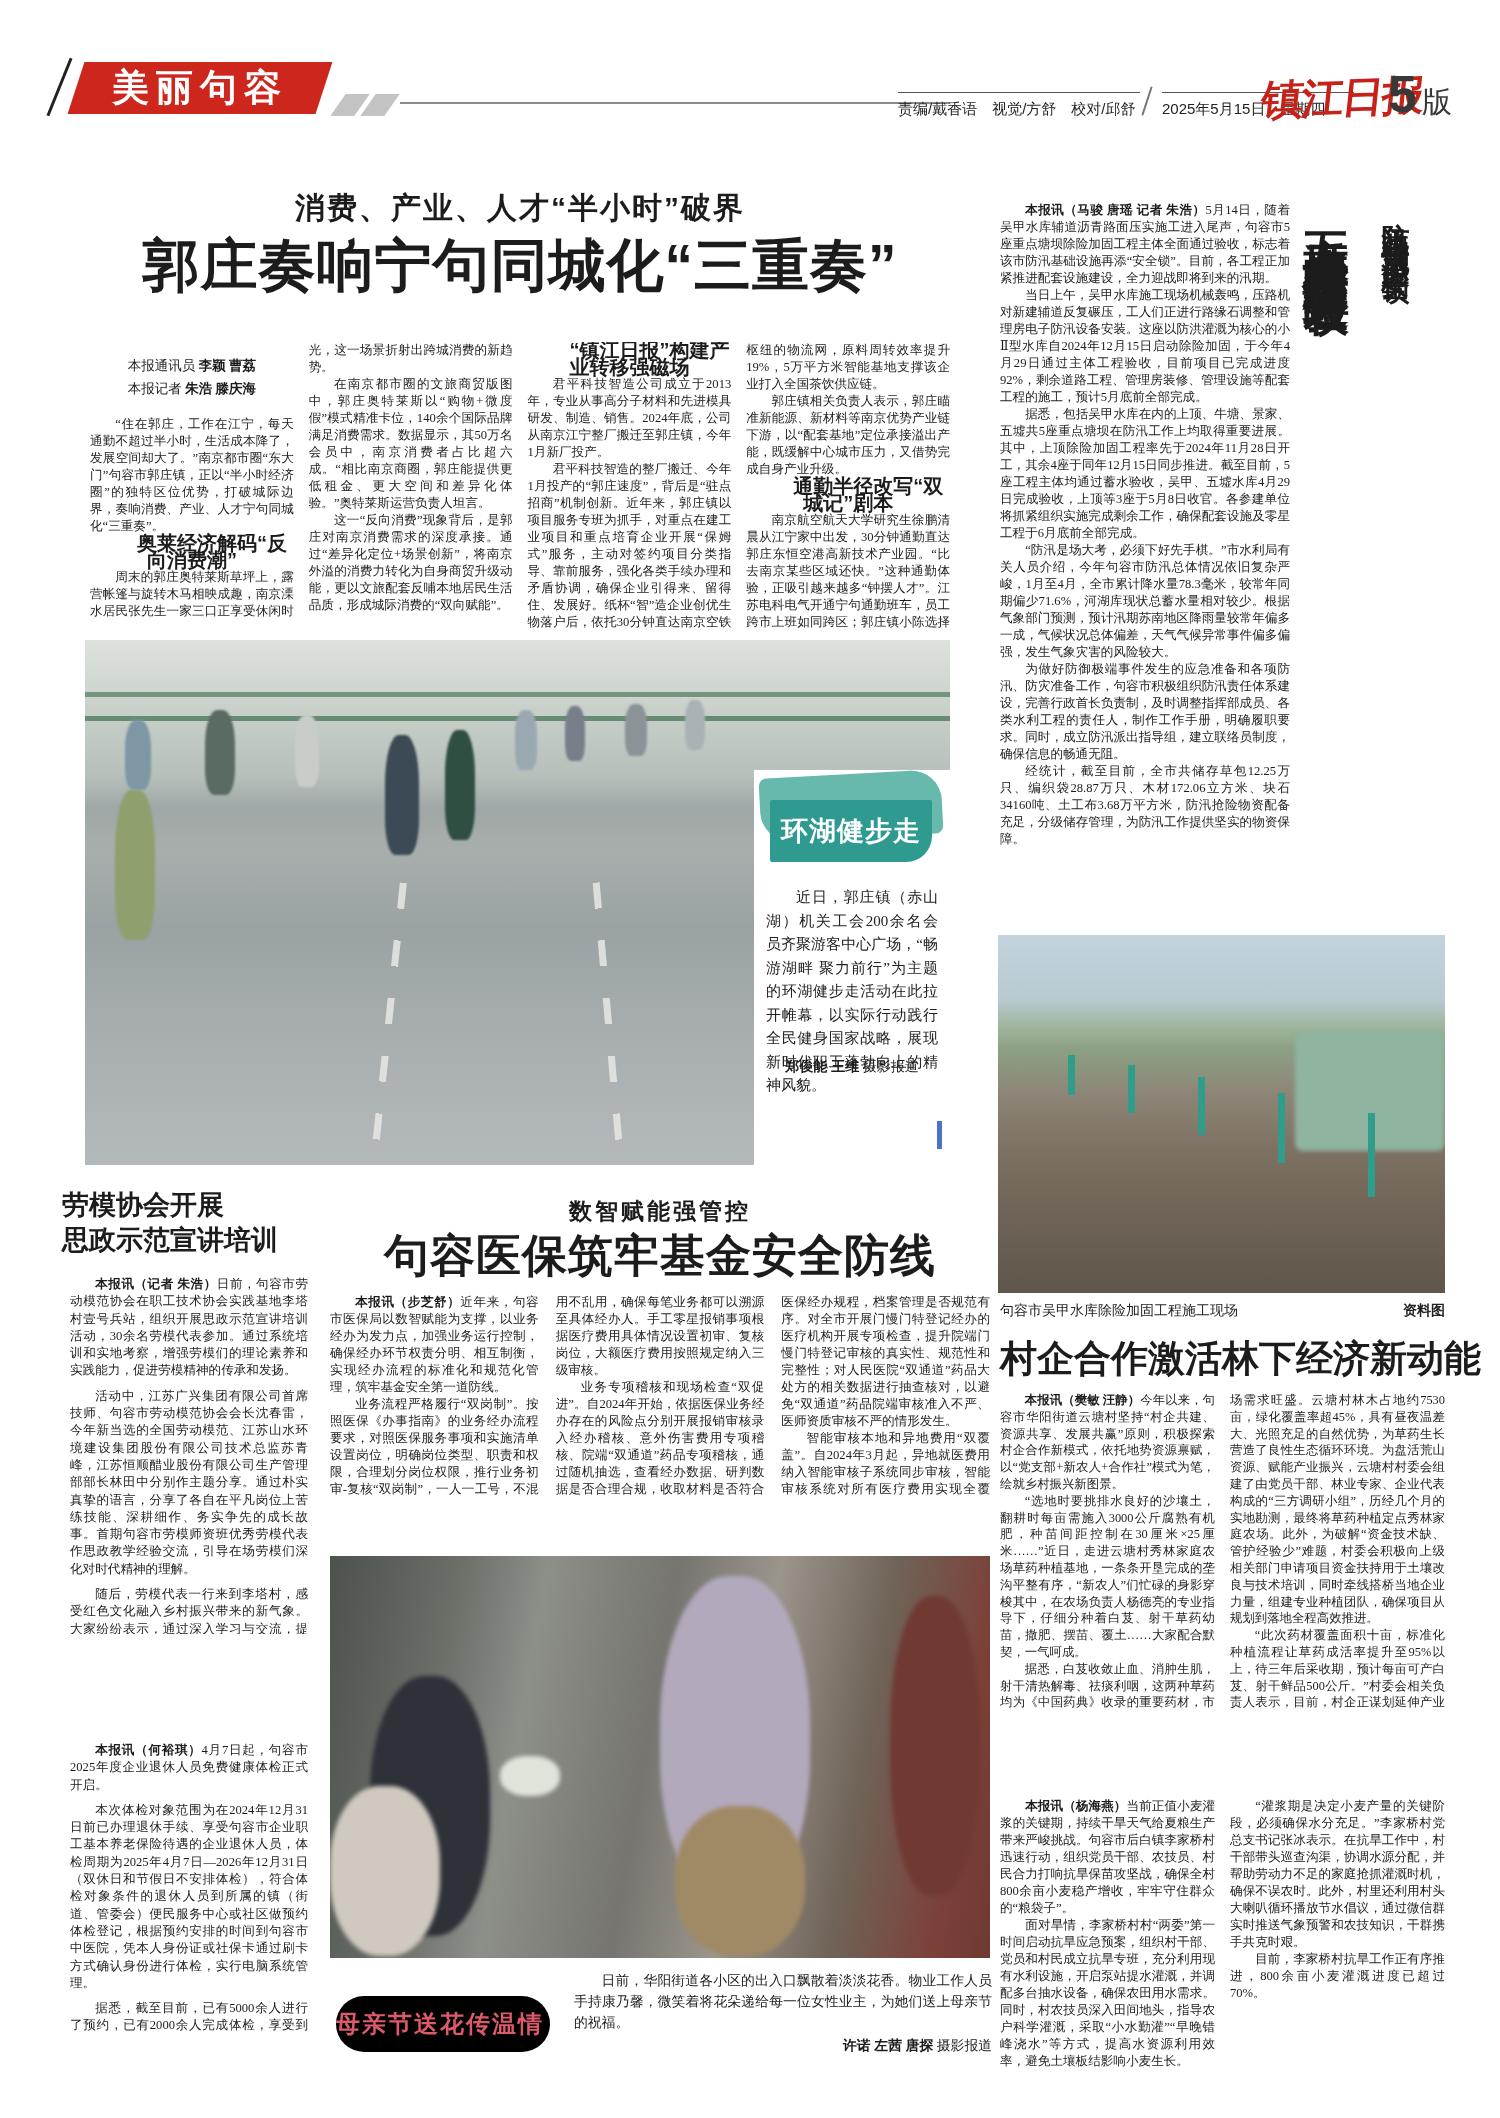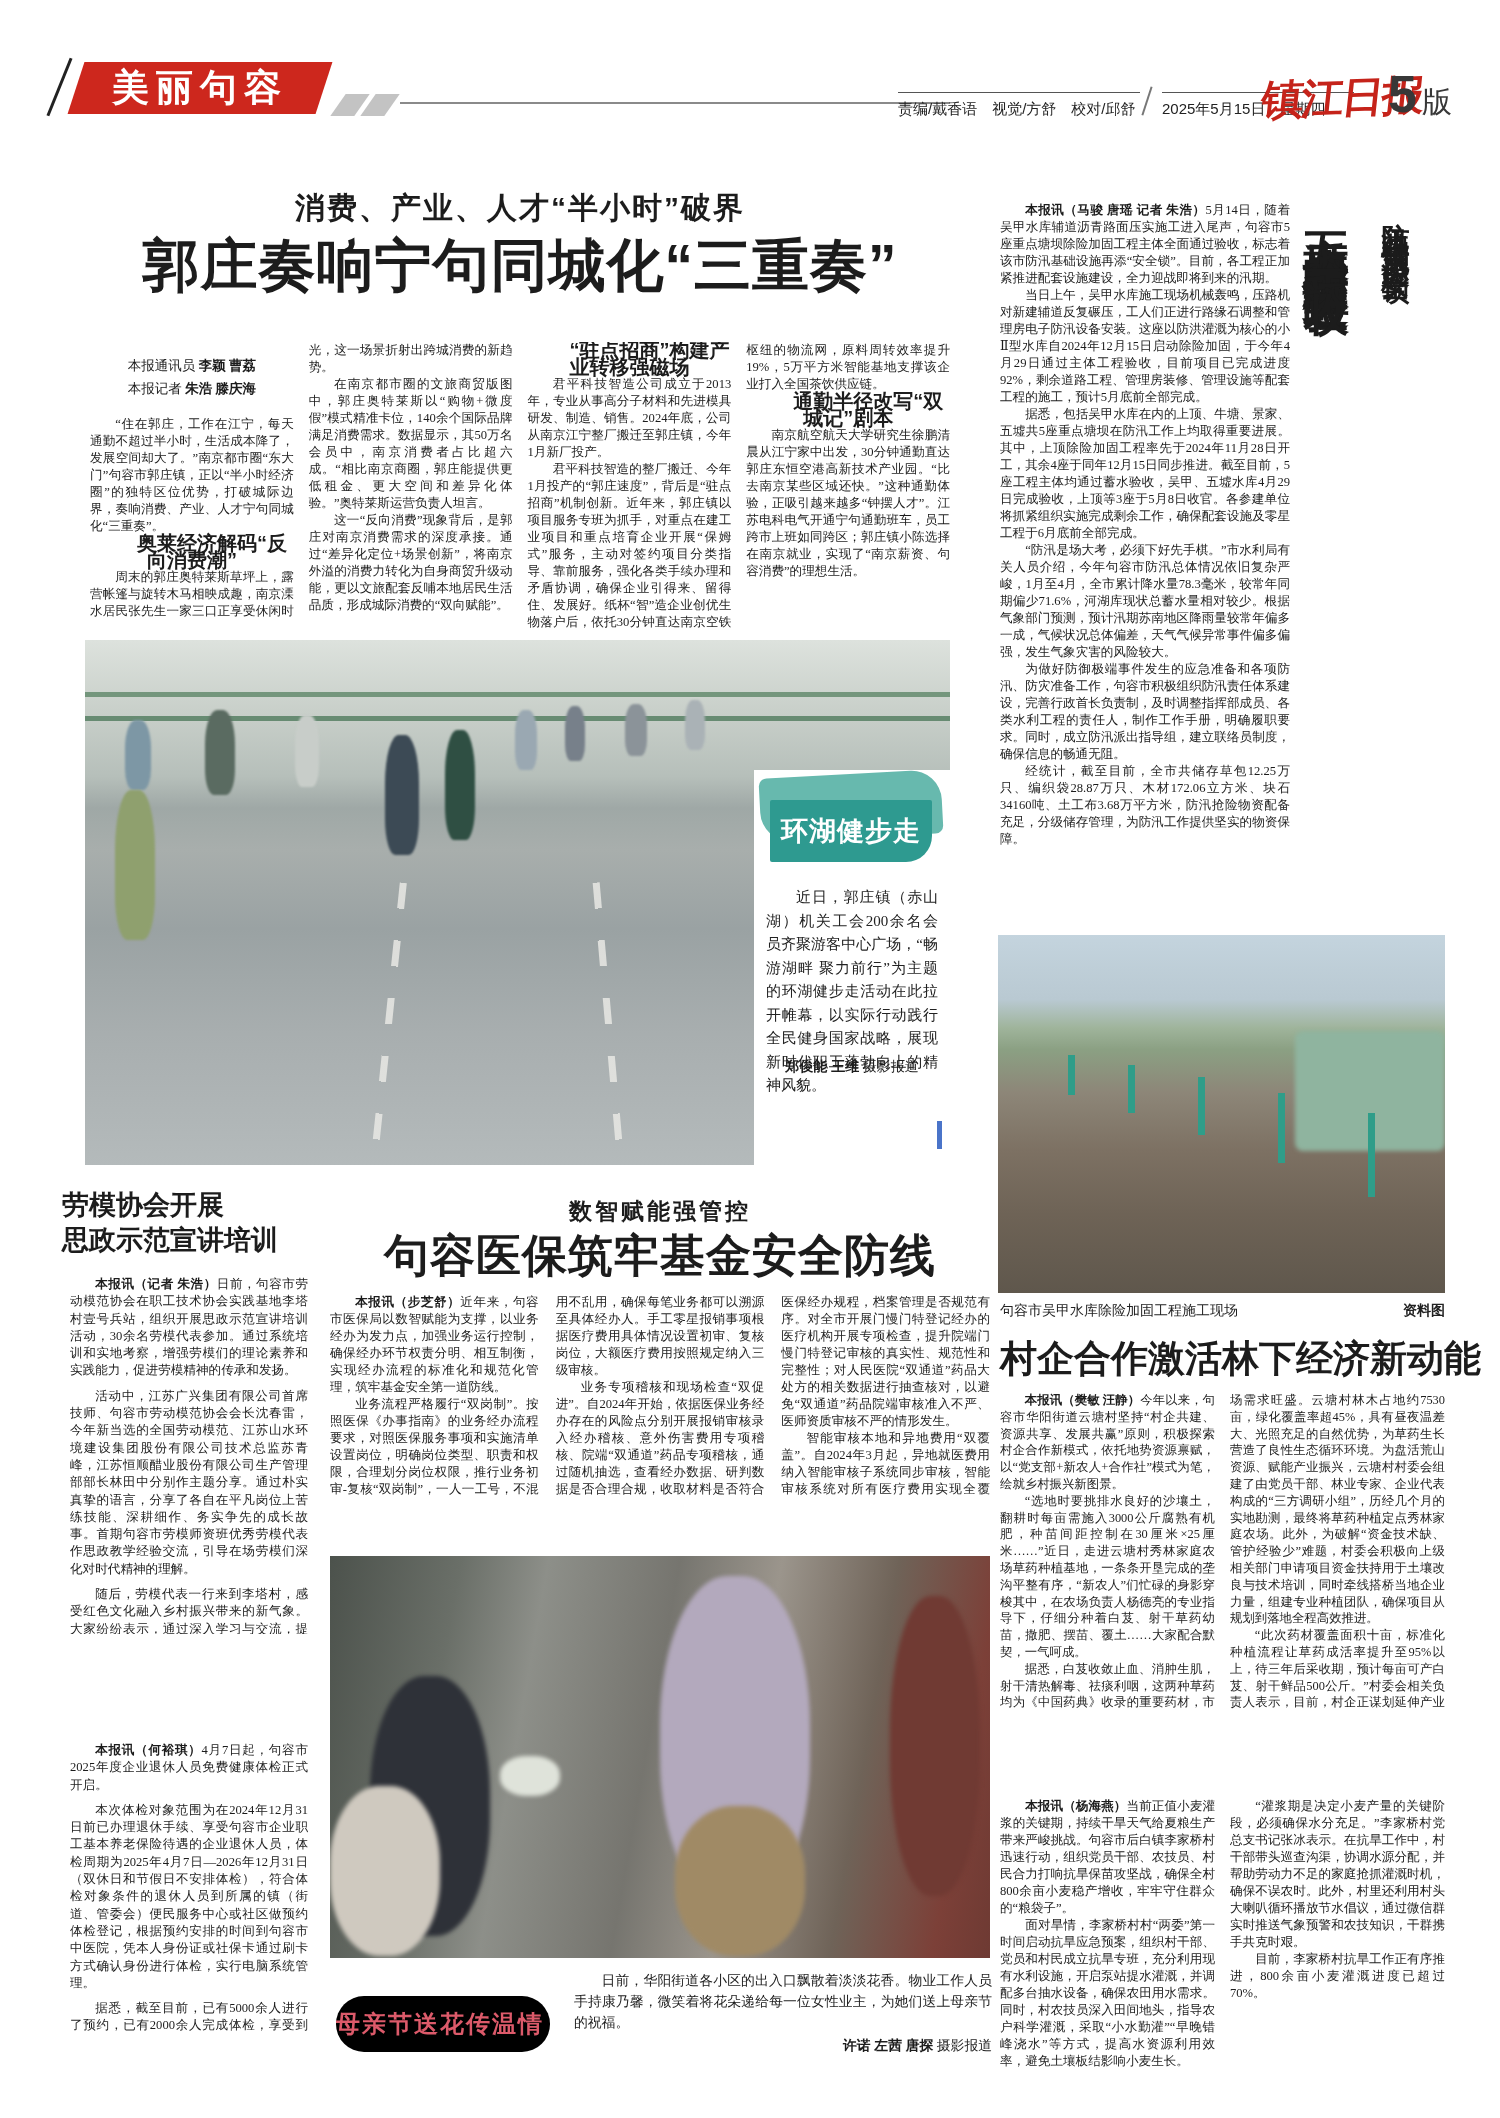--- a/index.html
+++ b/index.html
@@ -129,23 +129,24 @@
       <span data-name="byline-label">本报通讯员</span>
       <b data-name="byline-names">李颖 曹荔</b><br>
       <span data-name="byline-label">本报记者</span>
       <b data-name="byline-names">朱浩 滕庆海</b>
     </div>
     <p data-name="paragraph">“住在郭庄，工作在江宁，每天通勤不超过半小时，生活成本降了，发展空间却大了。”南京都市圈“东大门”句容市郭庄镇，正以“半小时经济圈”的独特区位优势，打破城际边界，奏响消费、产业、人才宁句同城化“三重奏”。</p>
     <p class="subhead" data-name="subhead">奥莱经济解码“反向消费潮”</p>
     <p data-name="paragraph">周末的郭庄奥特莱斯草坪上，露营帐篷与旋转木马相映成趣，南京溧水居民张先生一家三口正享受休闲时光，这一场景折射出跨城消费的新趋势。</p>
     <p data-name="paragraph">在南京都市圈的文旅商贸版图中，郭庄奥特莱斯以“购物+微度假”模式精准卡位，140余个国际品牌满足消费需求。数据显示，其50万名会员中，南京消费者占比超六成。“相比南京商圈，郭庄能提供更低租金、更大空间和差异化体验。”奥特莱斯运营负责人坦言。</p>
     <p data-name="paragraph">这一“反向消费”现象背后，是郭庄对南京消费需求的深度承接。通过“差异化定位+场景创新”，将南京外溢的消费力转化为自身商贸升级动能，更以文旅配套反哺本地居民生活品质，形成城际消费的“双向赋能”。</p>
-    <p class="subhead" data-name="subhead">“驻点招商”构建产业转移强磁场</p>
+    <p class="subhead" data-name="subhead">“镇江日报”构建产业转移强磁场</p>
     <p data-name="paragraph">君平科技智造公司成立于2013年，专业从事高分子材料和先进模具研发、制造、销售。2024年底，公司从南京江宁整厂搬迁至郭庄镇，今年1月新厂投产。</p>
     <p data-name="paragraph">君平科技智造的整厂搬迁、今年1月投产的“郭庄速度”，背后是“驻点招商”机制创新。近年来，郭庄镇以项目服务专班为抓手，对重点在建工业项目和重点培育企业开展“保姆式”服务，主动对签约项目分类指导、靠前服务，强化各类手续办理和矛盾协调，确保企业引得来、留得住、发展好。纸杯“智”造企业创优生物落户后，依托30分钟直达南京空铁枢纽的物流网，原料周转效率提升19%，5万平方米智能基地支撑该企业打入全国茶饮供应链。</p>
+    <p data-name="paragraph">郭庄镇相关负责人表示，郭庄瞄准新能源、新材料等南京优势产业链下游，以“配套基地”定位承接溢出产能，既缓解中心城市压力，又借势完成自身产业升级。</p>
     <p class="subhead" data-name="subhead">通勤半径改写“双城记”剧本</p>
     <p data-name="paragraph">南京航空航天大学研究生徐鹏清晨从江宁家中出发，30分钟通勤直达郭庄东恒空港高新技术产业园。“比去南京某些区域还快。”这种通勤体验，正吸引越来越多“钟摆人才”。江苏电科电气开通宁句通勤班车，员工跨市上班如同跨区；郭庄镇小陈选择在南京就业，实现了“南京薪资、句容消费”的理想生活。</p>
 
   </div>
 
   <div class="abs photo1" data-name="photo-walkers">
     <div class="rail" style="top:52px;" data-name="bridge-railing"></div>
     <div class="rail" style="top:76px;background:#4f7a5d;" data-name="bridge-railing"></div>
     <div class="person" style="left:40px;top:80px;width:26px;height:70px;background:#7d97a5;" data-name="walker-figure"></div>
     <div class="person" style="left:120px;top:70px;width:30px;height:85px;background:#5a6b61;" data-name="walker-figure"></div>

